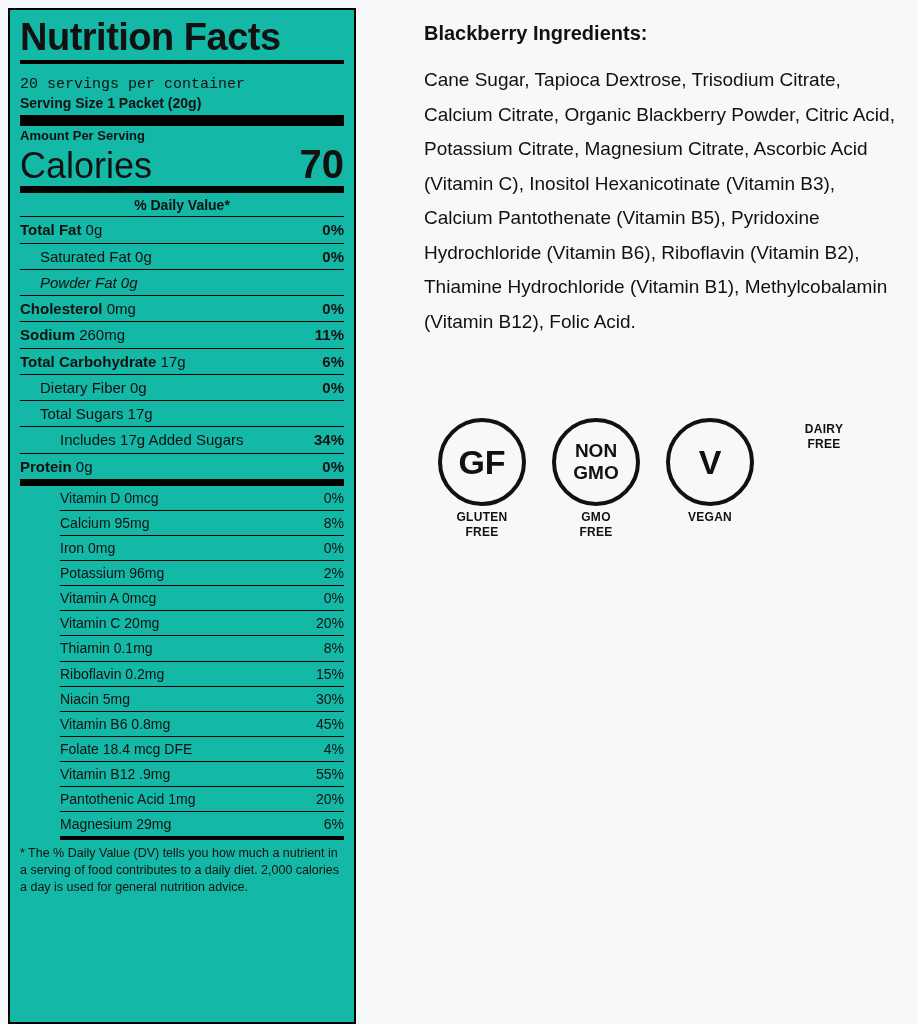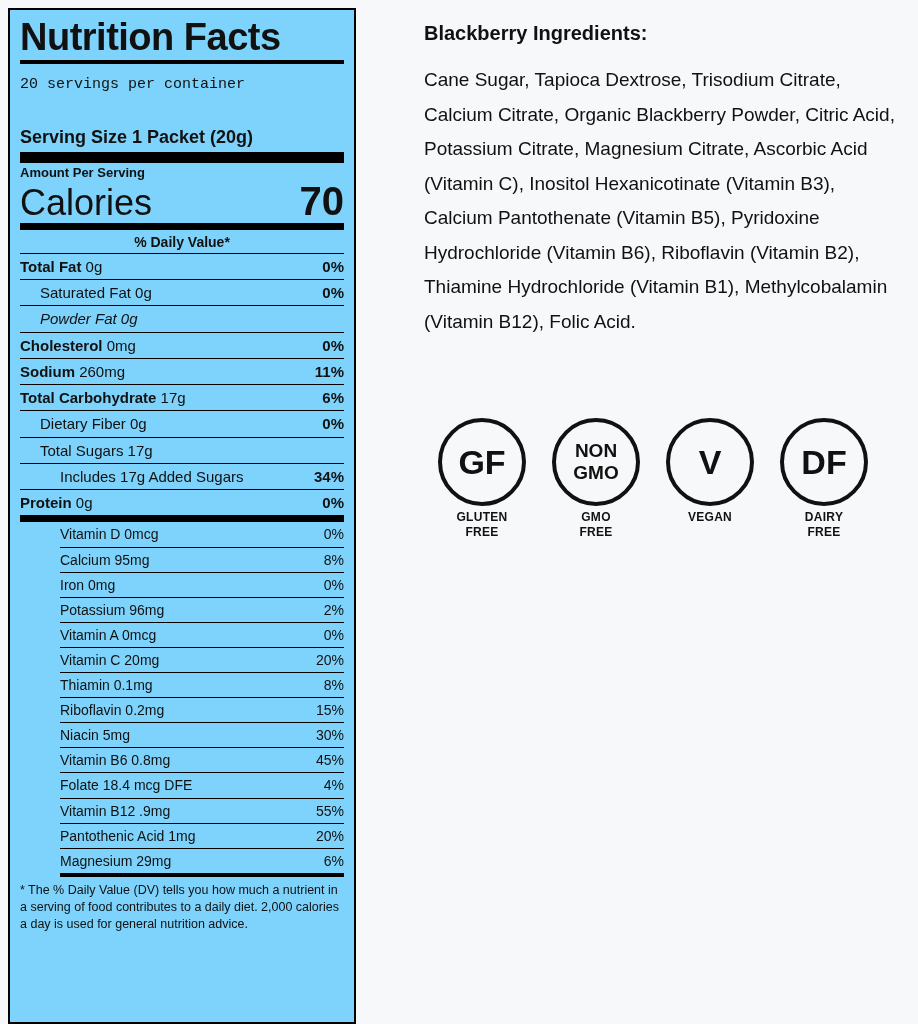--- a/index.html
+++ b/index.html
@@ -19,21 +19,21 @@
     display: flex;
     width: 918px;
     height: 1024px;
   }
 
   
   .nf-panel {
     width: 348px;
     margin: 8px 0 0 8px;
     border: 2px solid #000;
-    background: #7dd3fc;
+    background: #14b8a6;
     box-sizing: border-box;
     padding: 6px 10px 4px 10px;
     font-size: 14px;
     line-height: 1.15;
     position: relative;
   }
   .nf-title {
     font-size: 38px;
     font-weight: bold;
     letter-spacing: -0.5px;
@@ -44,24 +44,23 @@
   .rule-med { border-bottom: 4px solid #000; }
   .rule-thick { border-bottom: 11px solid #000; }
   .rule-mid { border-bottom: 7px solid #000; }
 
   .servings {
     font-size: 15px;
     padding-top: 12px;
     font-family: Liberation Mono, monospace;
   }
   .serving-size {
-    font-size: 18px;
+    font-size: 14px;
     font-weight: bold;
     padding: 2px 0 4px 0;
-    margin-top: 32px;
   }
   .amount-per {
     font-size: 13px;
     font-weight: bold;
     padding: 3px 0 0 0;
   }
   .calories-row {
     display: flex;
     align-items: flex-end;
     justify-content: space-between;
@@ -315,21 +314,18 @@
           </div>
           <div class="cap">GMO<br>FREE</div>
         </div>
         <div class="badge">
           <div class="circle">
             <div class="c1">V</div>
           </div>
           <div class="cap">VEGAN</div>
         </div>
         <div class="badge">
-          <div class="circle">
-            <div class="c1">DF</div>
-          </div>
           <div class="cap">DAIRY<br>FREE</div>
         </div>
       </div>
   </div>
 
 </div>
 
 </body></html>

